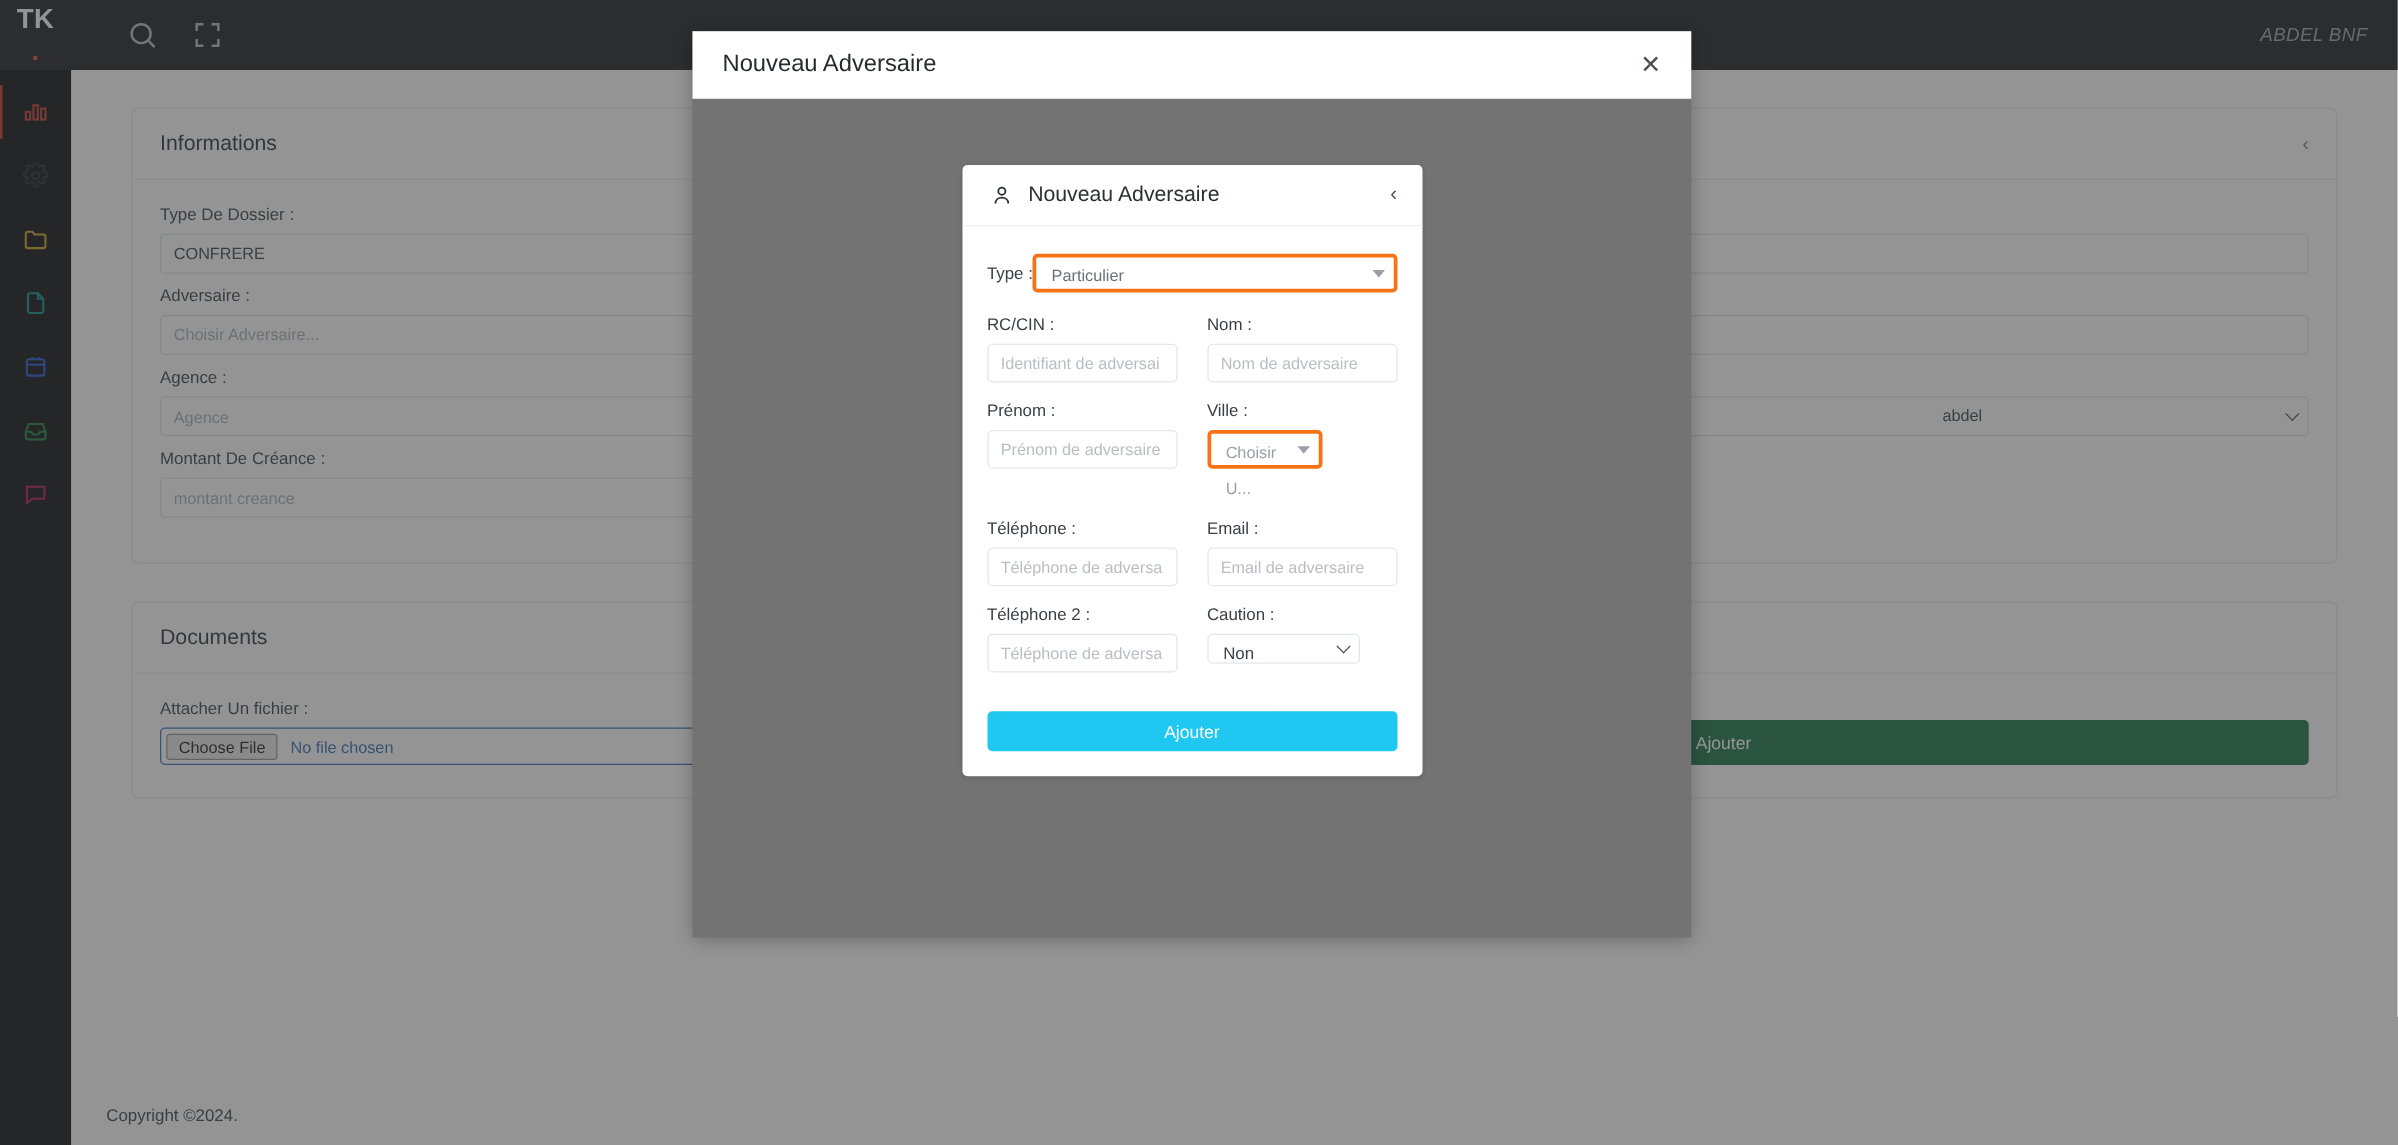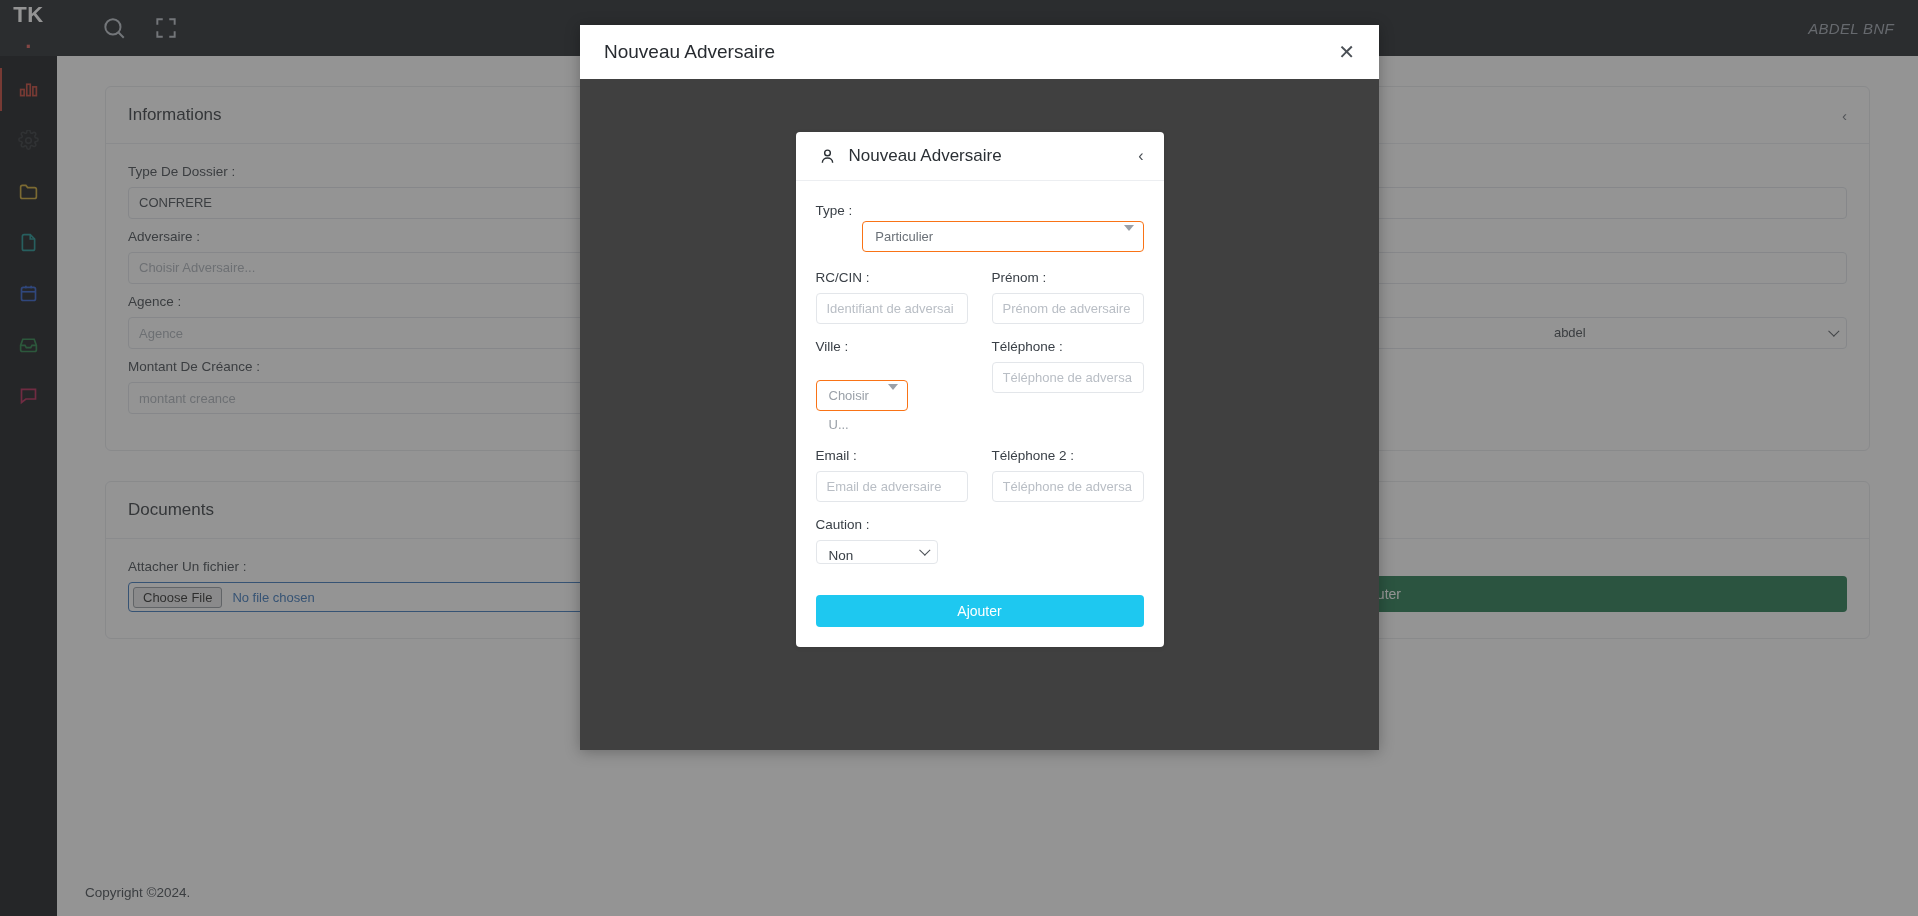--- a/index.html
+++ b/index.html
@@ -152,22 +152,22 @@
 
   
   #dim {
     position: absolute; inset: 0;
     background: rgba(60,60,60,0.55);
   }
 
   
   #modal {
     position: absolute;
-    left: 580px; top: 25px; width: 799px; height: 725px;
-    background: #404040;
+    left: 554px; top: 25px; width: 799px; height: 725px;
+    background: #737373;
     box-shadow: 0 2px 14px rgba(0,0,0,.28);
   }
   .modal-head {
     height: 54px; background: #ffffff;
     display: flex; align-items: center; justify-content: space-between;
     padding: 0 24px;
   }
   .modal-title { font-size: 19px; color: #272b30; font-weight: 400; }
   .modal-close {
     font-size: 20px; color: #4a4f55; background: none; border: none;
@@ -193,21 +193,21 @@
   .inner-head svg { width: 19px; height: 19px; color: #2b3035; flex: none; }
   .inner-title {
     font-size: 17px; color: #2b3035; margin-left: 12px; font-weight: 400;
   }
   .inner-chevron {
     margin-left: auto; color: #4a4f55; font-size: 16px; cursor: pointer;
     line-height: 1;
   }
   .inner-body { padding: 22px 20px 20px 20px; }
 
-  .type-row { display: flex; gap: 10px; margin-bottom: 18px; }
+  .type-row { display: flex; align-items: center; margin-bottom: 18px; }
   .type-row > .lbl { font-size: 13.5px; color: #3a4047; white-space: nowrap; }
   .type-row .sel-wrap { flex: 1; }
 
   .m-grid {
     display: grid; grid-template-columns: 1fr 1fr;
     column-gap: 24px; row-gap: 0px;
   }
   .m-field { margin-bottom: 15px; }
   .m-field > label {
     display: block; font-size: 13.5px; color: #3a4047; margin-bottom: 8px;
@@ -217,24 +217,23 @@
   .plus-btn.sm { width: 20px; height: 20px; font-size: 14px; }
   .m-inp {
     width: 100%; height: 31px;
     border: 1px solid #e3e6ea; border-radius: 4px;
     font-size: 13px; color: #3a4047; padding: 0 10px; background: #fff;
     font-family: "Liberation Sans", sans-serif;
   }
   .m-inp::placeholder { color: #b9bec5; }
   .m-sel {
     width: 100%; height: 31px;
-    border: 1px solid #f97316; border-radius: 4px;
+    border: 3px solid #f97316; border-radius: 4px;
     font-size: 13px; color: #9aa0a8; padding: 0 26px 0 12px; background: #fff;
     font-family: "Liberation Sans", sans-serif;
-    margin-top: 18px;
   }
   .m-sel.narrow { width: 92px; }
   .chev-caret {
     position: absolute; right: 12px; top: 50%; transform: translateY(-50%);
     width: 8px; height: 8px; border-right: 1.6px solid #4a4f55;
     border-bottom: 1.6px solid #4a4f55; transform-origin: center;
     rotate: 45deg; margin-top: -3px; pointer-events: none;
   }
   .caution-sel {
     width: 122px; height: 24px; color: #3a4047;
@@ -460,20 +459,24 @@
           </div>
         </div>
 
         <div class="m-grid">
 
           <div class="m-field">
             <label>RC/CIN :</label>
             <input class="m-inp" placeholder="Identifiant de adversai" style="">
           </div>
 
+          <div class="m-field">
+            <label>Nom :</label>
+            <input class="m-inp" placeholder="Nom de adversaire" style="">
+          </div>
 
           <div class="m-field">
             <label>Prénom :</label>
             <input class="m-inp" placeholder="Prénom de adversaire" style="">
           </div>
 
 
           <div class="m-field">
             <label>Ville :</label>
             <div class="w-narrow sel-wrap">

